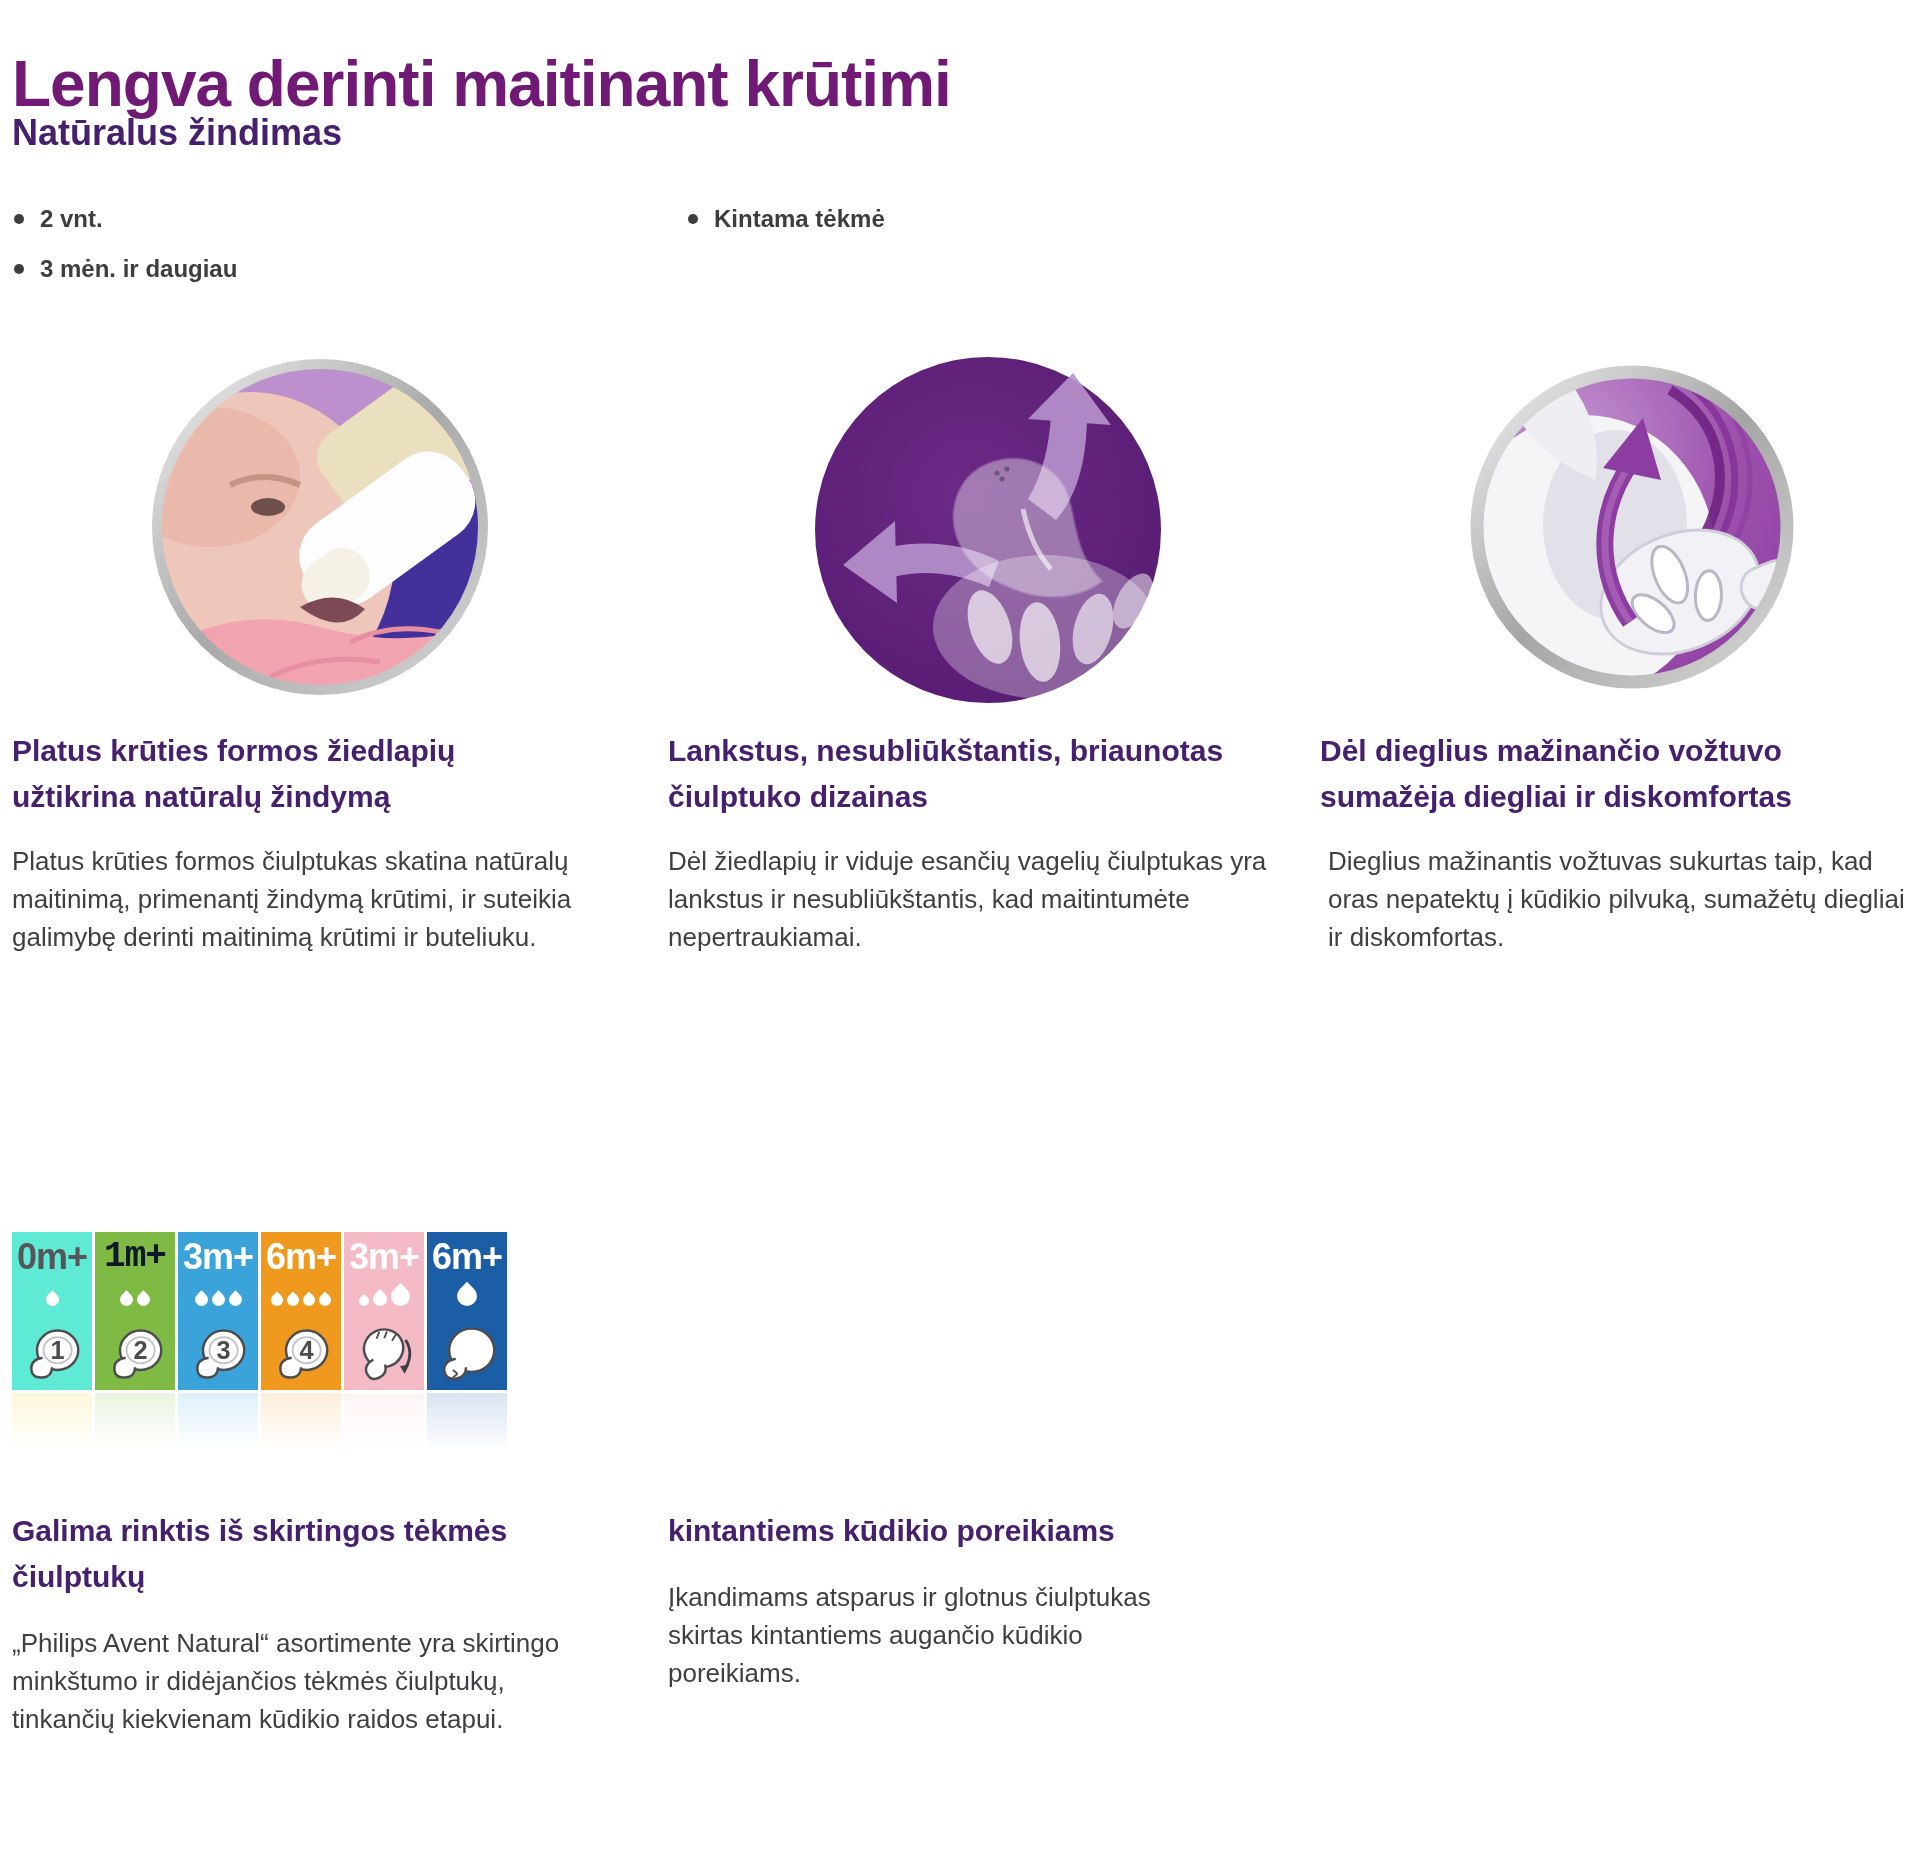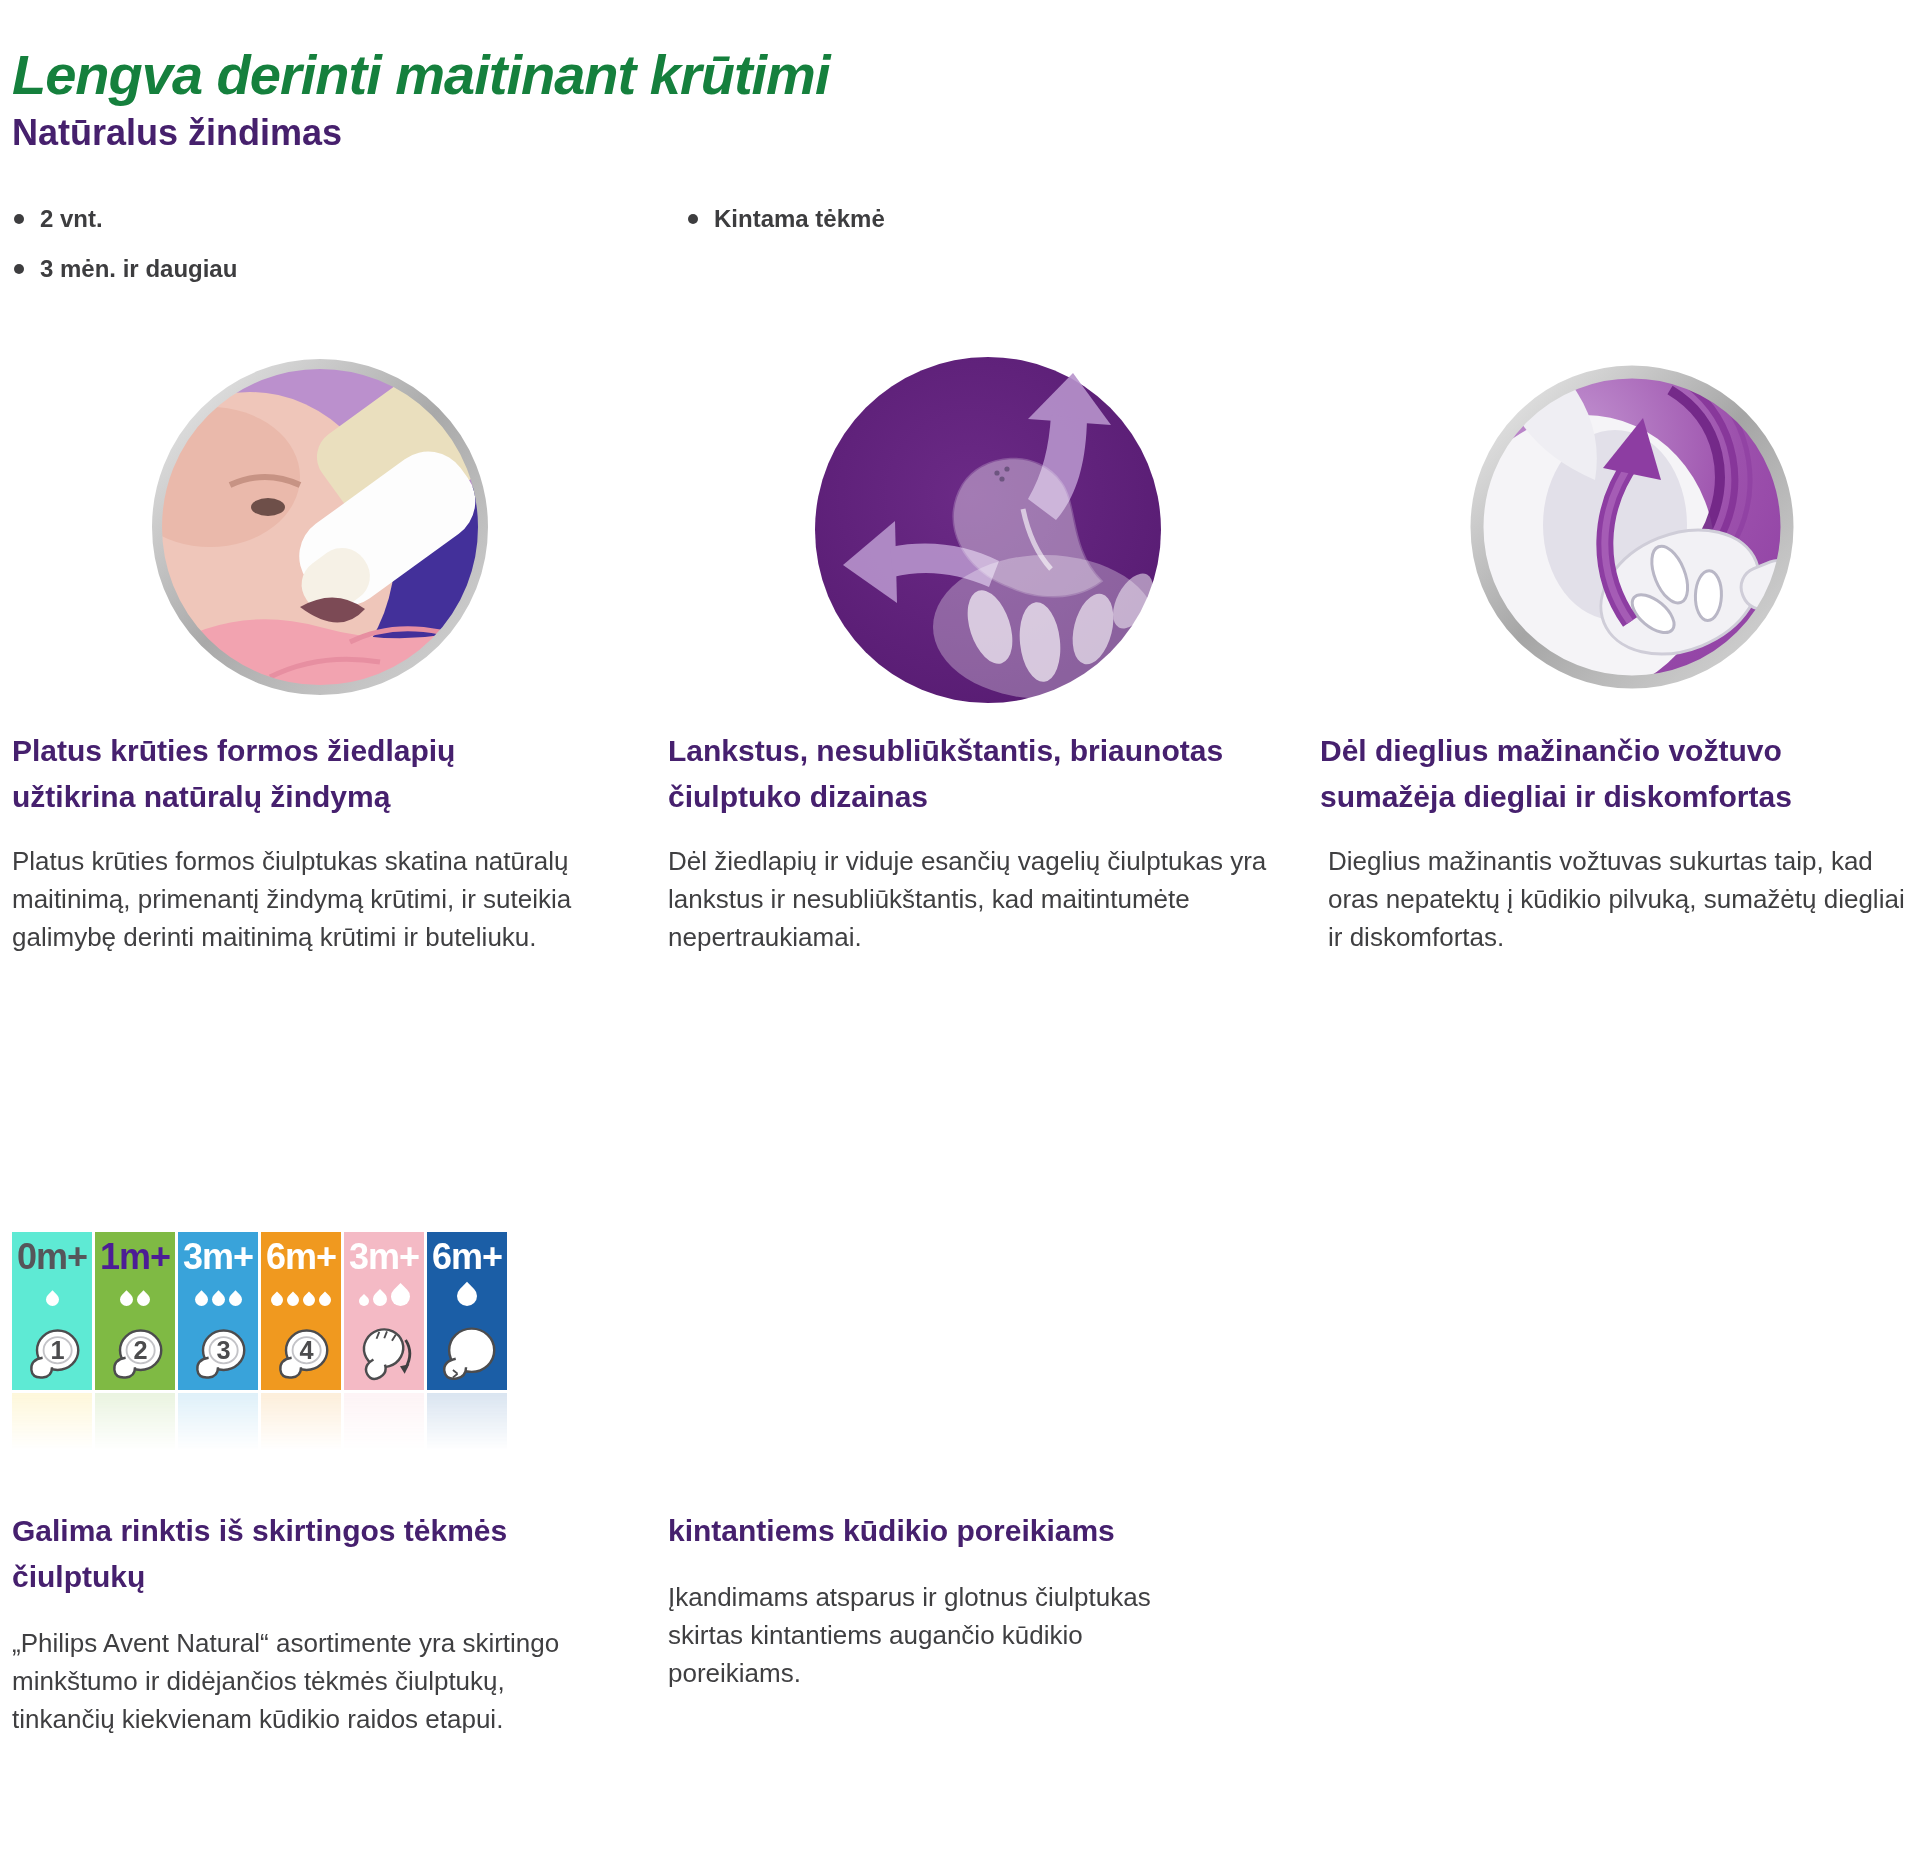--- a/index.html
+++ b/index.html
@@ -2,21 +2,21 @@
 <html lang="lt"><head>
 <meta charset="utf-8">
 <style>
   html,body{margin:0;padding:0;background:#fff;}
   #page{position:relative;width:1915px;height:1864px;background:#fff;overflow:hidden;
         font-family:"Liberation Sans","DejaVu Sans",sans-serif;}
 
   .abs{position:absolute;}
 
   
-  .page-title{left:12px;top:4px;font-size:56px;font-weight:700;letter-spacing:-1px;color:#15803d;font-style:italic;}
+  .page-title{left:12px;top:4px;font-size:64px;font-weight:700;letter-spacing:-1px;color:#701a75;}
   .page-subtitle{left:12px;top:82px;font-size:36px;font-weight:700;color:#46206d;}
 
   .bullet{display:flex;align-items:center;font-size:24px;font-weight:700;color:#3d3d3f;}
   .bullet .dot{width:10px;height:10px;border-radius:50%;background:#3d3d3f;margin-right:16px;flex:0 0 auto;}
 
   .feat-heading{font-size:30px;font-weight:700;color:#46206e;line-height:46px;}
   .feat-body{font-size:26px;font-weight:400;color:#3f3f41;line-height:38px;}
 
   
   .circle-img{display:block;}
@@ -199,21 +199,21 @@
         <svg width="60" height="56" viewBox="0 0 64 58">
           <ellipse cx="38" cy="25" rx="22" ry="21" fill="#fff" stroke="#4c4c4e" stroke-width="2.6"></ellipse>
           <ellipse cx="38" cy="25" rx="15" ry="14" fill="none" stroke="#c3c3c7" stroke-width="2"></ellipse>
           <path d="M22 33 q-13 2 -12 13 q1 9 12 8 q10 -1 10 -11" fill="#fff" stroke="#4c4c4e" stroke-width="2.6" stroke-linejoin="round"></path>
           <text x="38" y="34" text-anchor="middle" font-size="27" font-weight="bold" fill="#4c4c4e">1</text>
         </svg>
       </div>
     </div>
 
     <div class="tile" style="background: rgb(127, 186, 68);">
-      <div class="tile-age" style="color: #4c1d95;">1m+</div>
+      <div class="tile-age" style="color: #0f172a; font-family: Liberation Mono, monospace;">1m+</div>
       <div class="tile-drops">
           <span class="drop" style="--s: 13px;"></span>
           <span class="drop" style="--s: 13px;"></span>
         </div>
       <div class="tile-nipple">
         <svg width="60" height="56" viewBox="0 0 64 58">
           <ellipse cx="38" cy="25" rx="22" ry="21" fill="#fff" stroke="#4c4c4e" stroke-width="2.6"></ellipse>
           <ellipse cx="38" cy="25" rx="15" ry="14" fill="none" stroke="#c3c3c7" stroke-width="2"></ellipse>
           <path d="M22 33 q-13 2 -12 13 q1 9 12 8 q10 -1 10 -11" fill="#fff" stroke="#4c4c4e" stroke-width="2.6" stroke-linejoin="round"></path>
           <text x="38" y="34" text-anchor="middle" font-size="27" font-weight="bold" fill="#4c4c4e">2</text>

